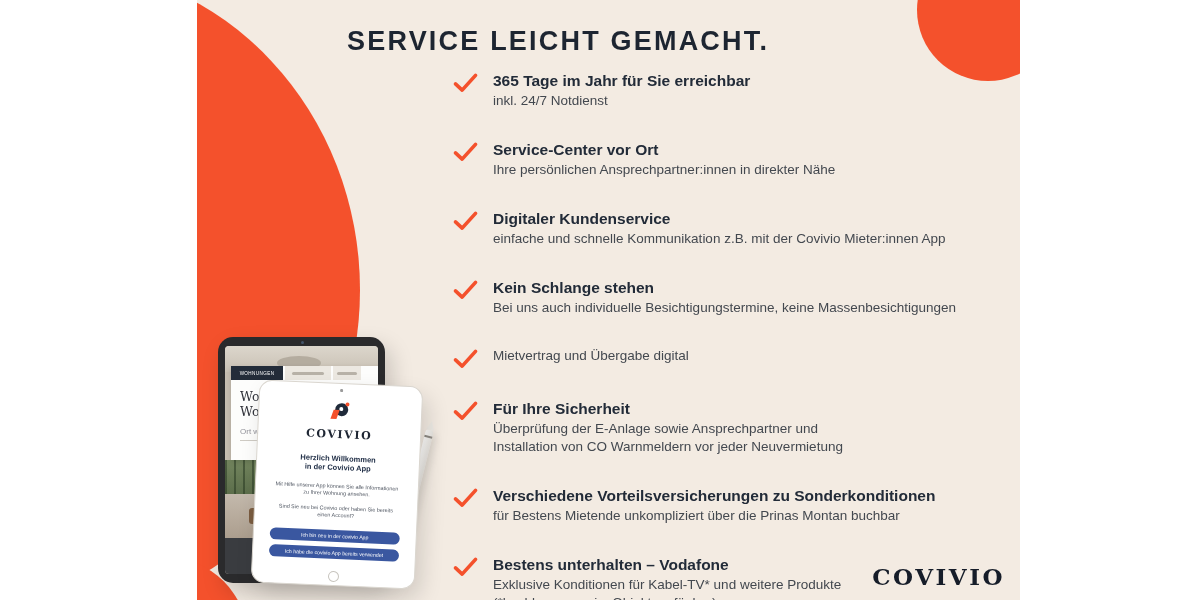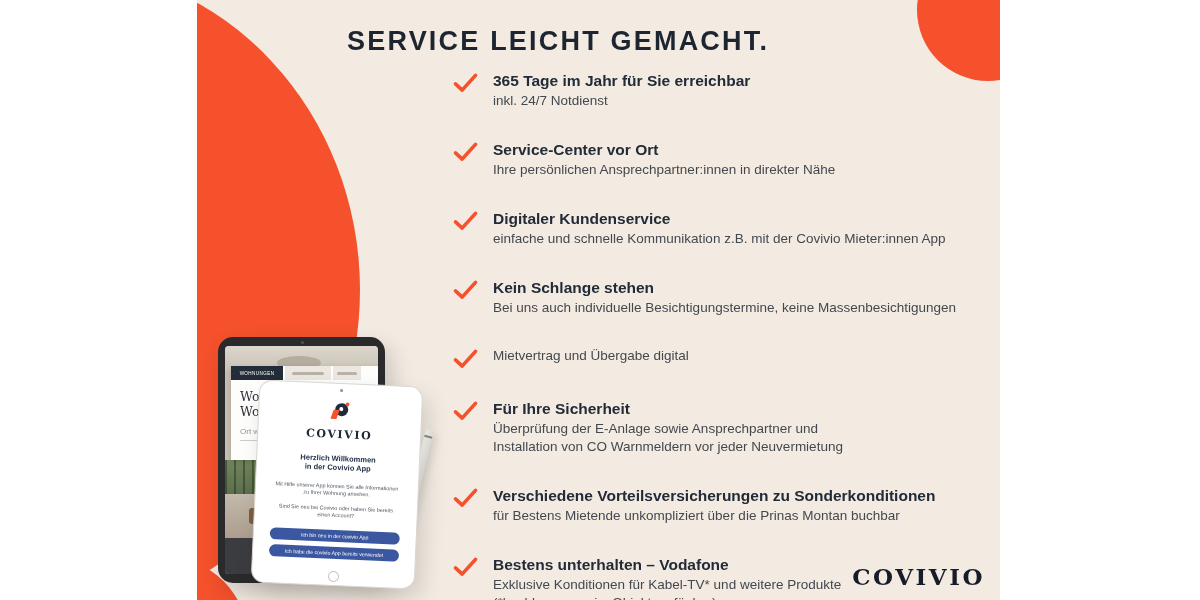--- a/index.html
+++ b/index.html
@@ -2,21 +2,21 @@
 <html style="--accent: #F4512C; --canvas: #F3EBE2; --navy: #1D2531; --appblue: #3A57A0;"><head>
 <meta charset="utf-8">
 <style>
   html,body{margin:0;padding:0;}
   body{width:1200px;height:600px;background:#ffffff;overflow:hidden;
        font-family:"Liberation Sans", sans-serif;}
   .page{position:relative;width:1200px;height:600px;background:#ffffff;}
 
   
   .canvas{position:absolute;left:197px;top:0;width:803px;height:600px;
-          background:var(--canvas,#F3EBE2);overflow:hidden;}
+          background:var(--canvas,#F3EBE2);overflow:hidden;padding-left:20px;}
 
   
   .blob{position:absolute;background:var(--accent,#F4512C);border-radius:50%;}
   .blob-left{left:-443px;top:-34px;width:606px;height:648px;}
   .blob-corner{left:-115px;top:557px;width:166px;height:166px;}
   .blob-topright{left:720px;top:-61px;width:142px;height:142px;}
 
   
   .title{position:absolute;left:150px;top:26px;font-size:27px;font-weight:bold;
          letter-spacing:2.2px;color:var(--navy,#1D2531);}

